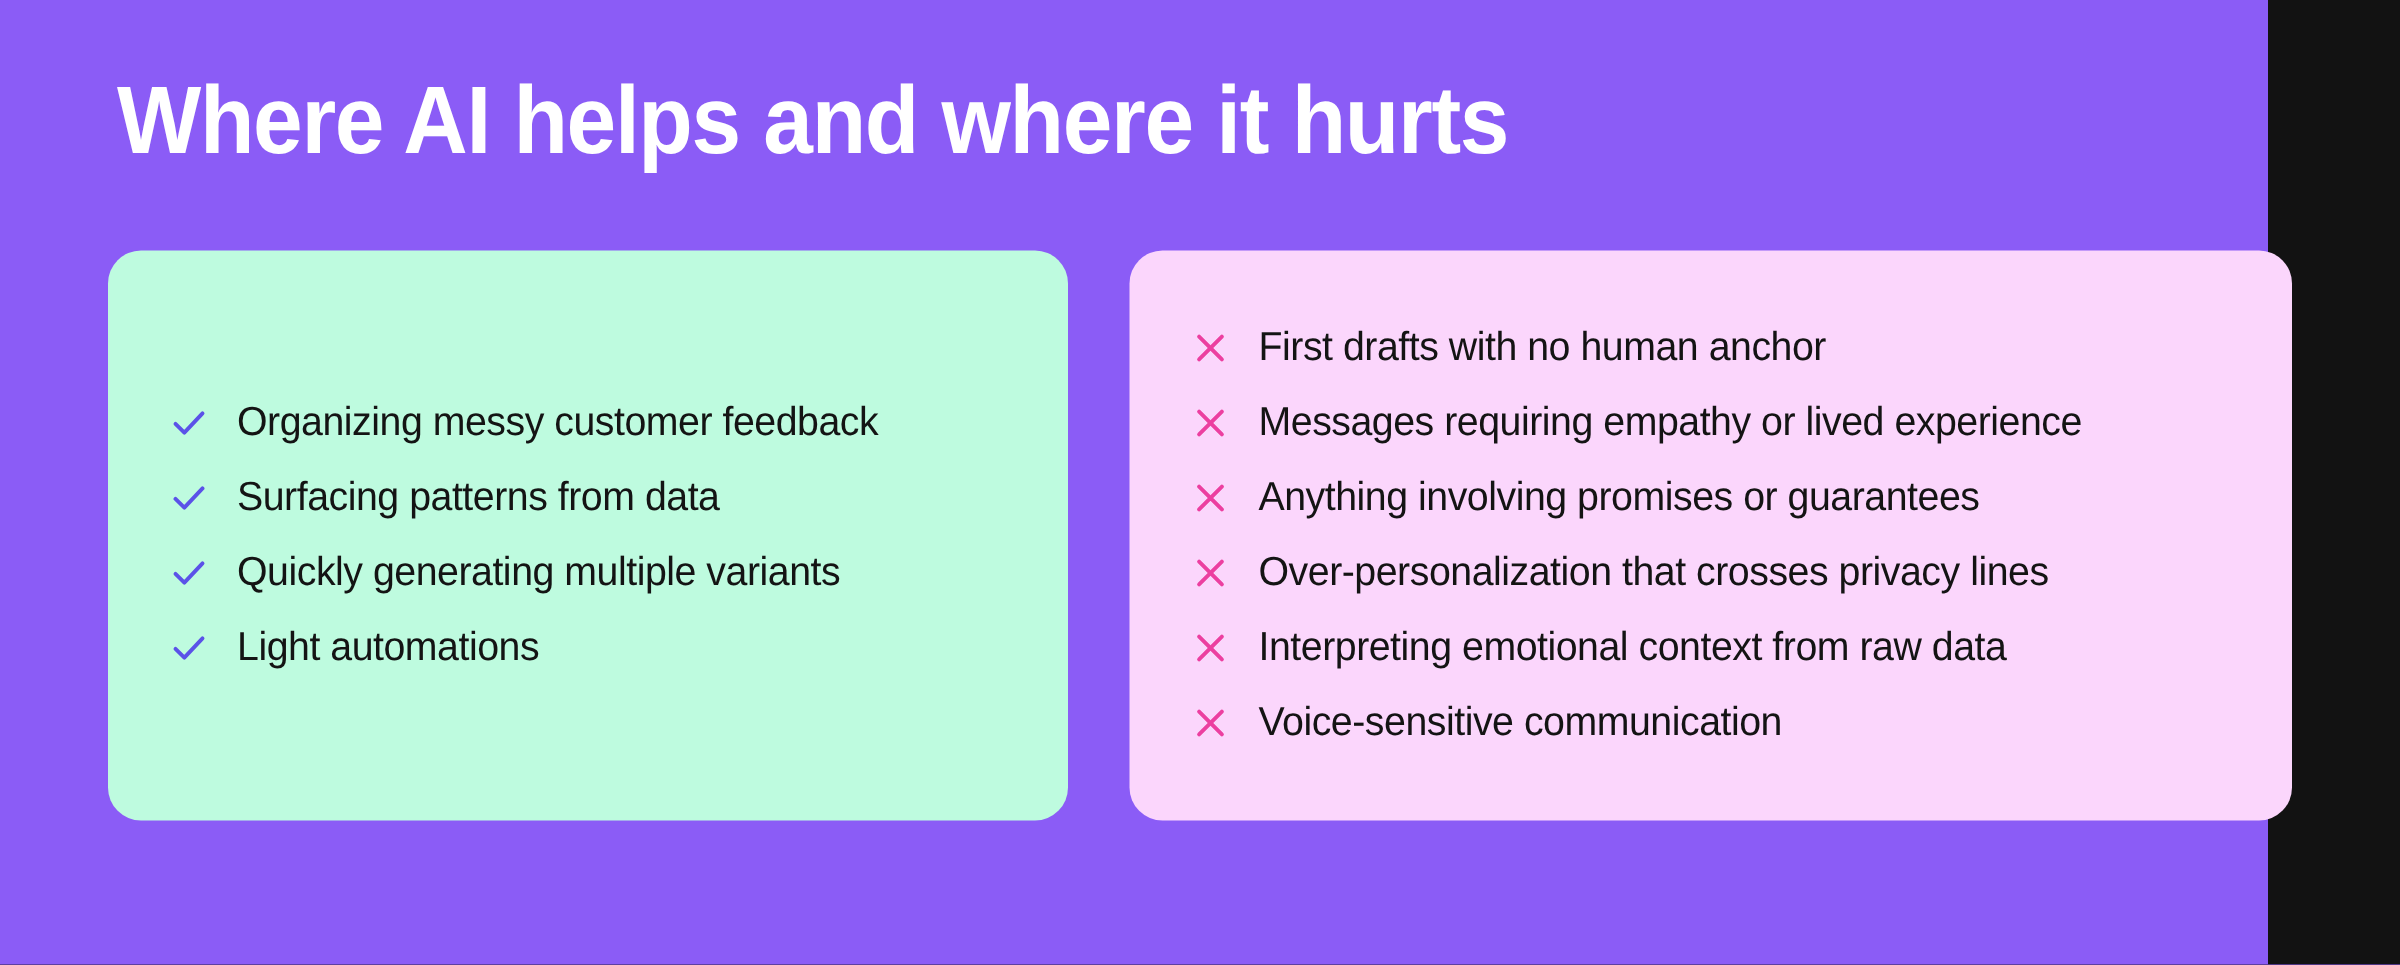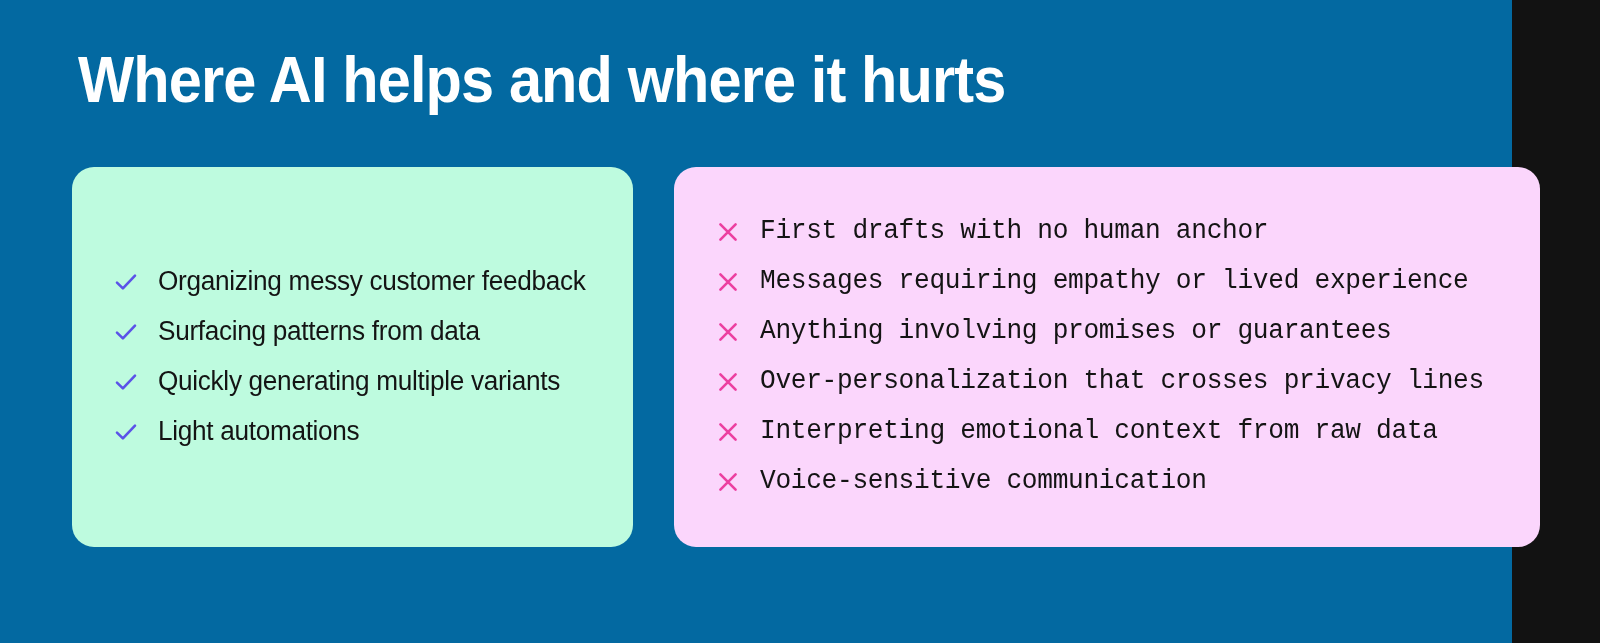--- a/index.html
+++ b/index.html
@@ -14,21 +14,21 @@
   body {
     background: #121212;
     font-family: "Liberation Sans", "DejaVu Sans", sans-serif;
     -webkit-font-smoothing: antialiased;
   }
 
   .slide {
     position: relative;
     width: 1512px;
     height: 643px;
-    background: #0369a1;
+    background: #8b5cf6;
   }
 
   
   .page-title {
     position: absolute;
     left: 78px;
     top: 48px;
     font-size: 64px;
     line-height: 1.0;
     font-weight: 700;
@@ -61,21 +61,20 @@
   }
 
   .card-good {
     width: 640px;
     background: #BEFBDF;
   }
 
   .card-bad {
     flex: 1 1 auto;
     background: #FBD6FC;
-    font-family: Liberation Mono, monospace;
   }
 
   .list {
     list-style: none;
     display: flex;
     flex-direction: column;
     gap: 0;
   }
 
   .list-item {

